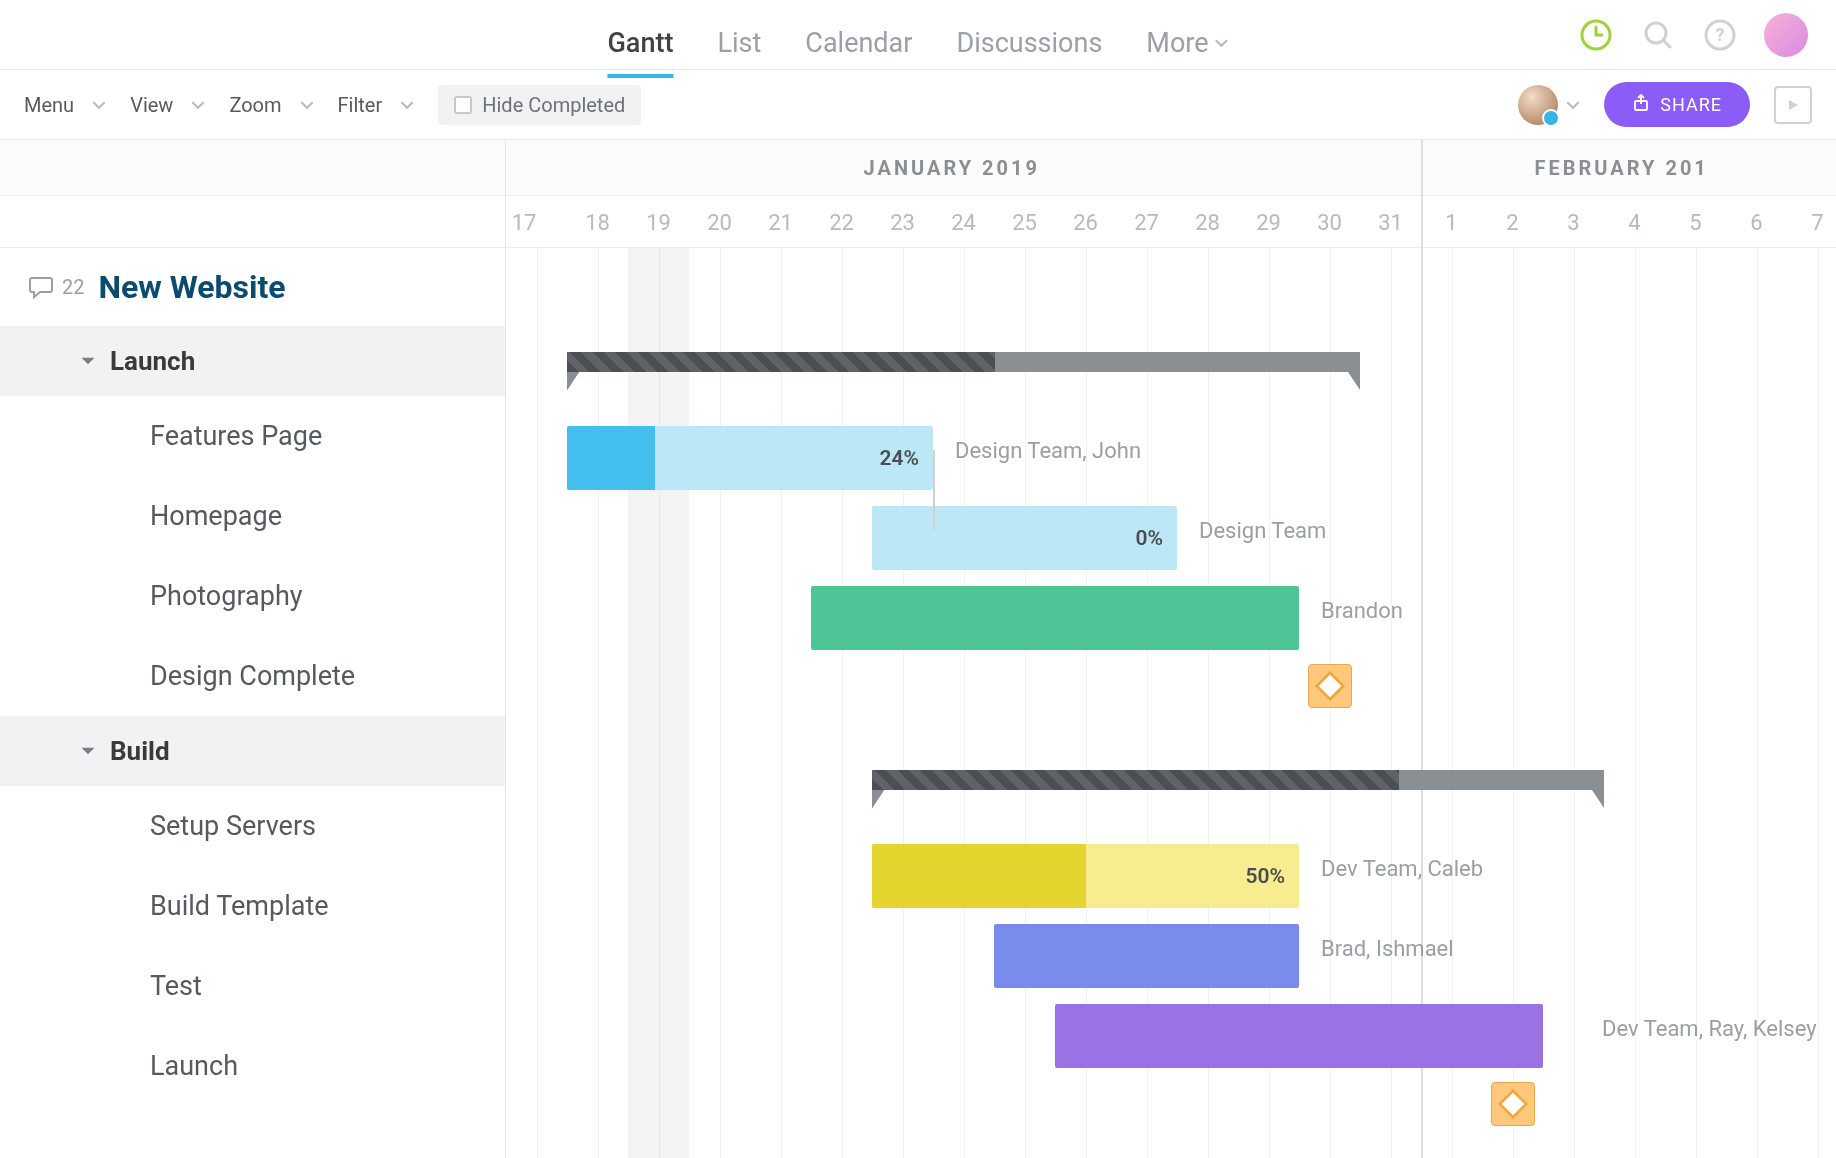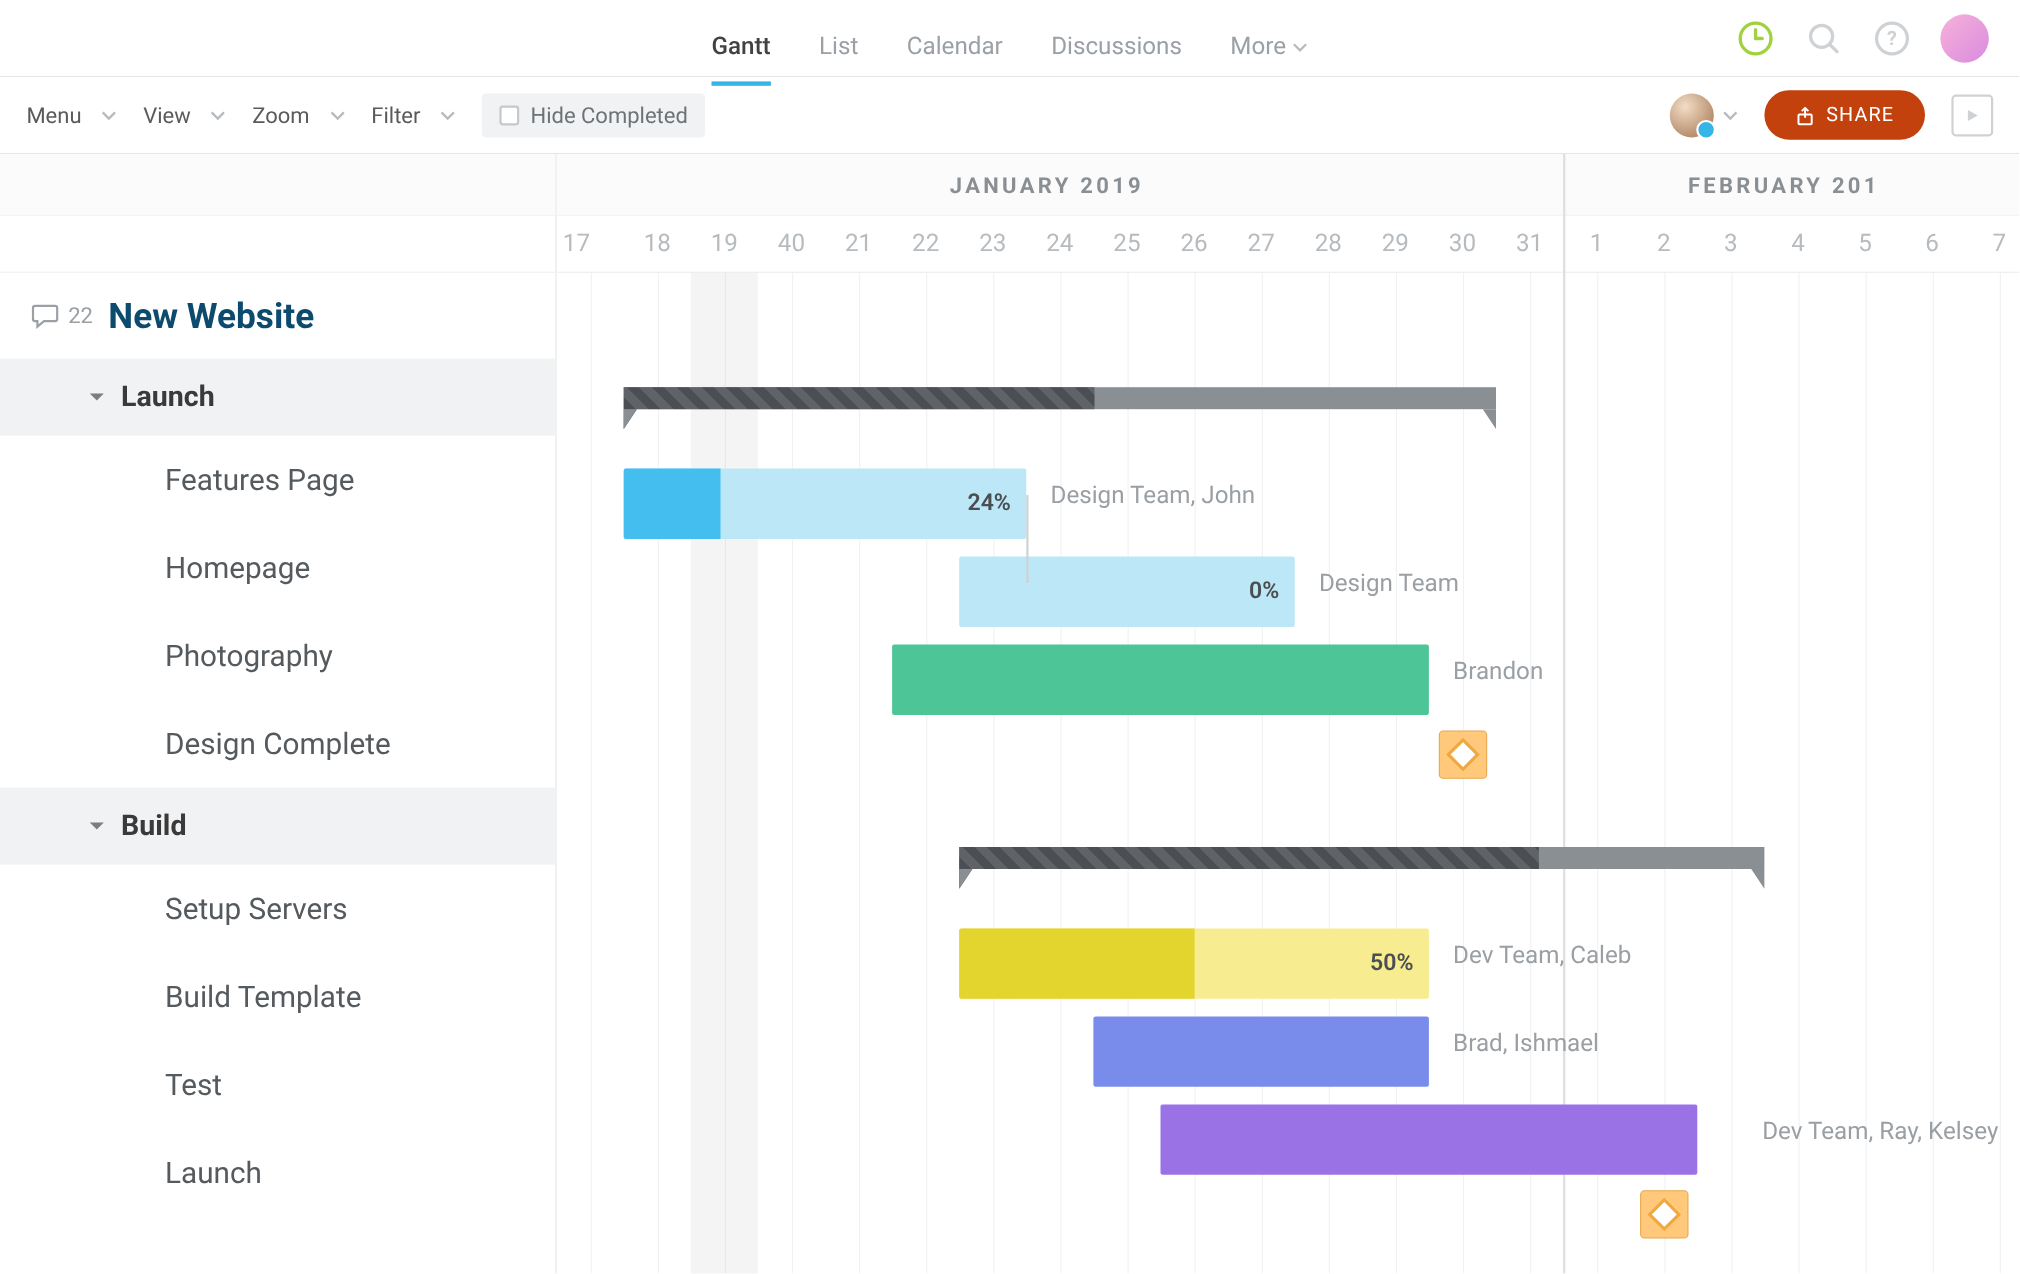--- a/index.html
+++ b/index.html
@@ -2,39 +2,39 @@
 <html><head>
 <meta charset="utf-8">
 <style>
 * { box-sizing: border-box; margin: 0; padding: 0; }
 html, body { width: 100%; height: 100%; font-family: -apple-system, BlinkMacSystemFont, "Segoe UI", Roboto, sans-serif; color: #333; background: #fff; }
 .app { width: 1836px; height: 1158px; position: relative; overflow: hidden; border-radius: 16px; background: #fff; }
 
 
 .topnav { height: 70px; border-bottom: 1px solid #e5e6e7; display: flex; align-items: center; position: relative; }
 .topnav .tabs { position: absolute; left: 50%; transform: translateX(-50%); display: flex; gap: 44px; height: 100%; align-items: center; }
-.topnav .tab { color: #9aa0a6; font-size: 22px; cursor: pointer; height: 100%; display: flex; align-items: center; position: relative; margin-top: 16px; }
+.topnav .tab { color: #9aa0a6; font-size: 27px; cursor: pointer; height: 100%; display: flex; align-items: center; position: relative; margin-top: 16px; }
 .topnav .tab.active { color: #424242; font-weight: 500; }
 .topnav .tab.active::after { content: ""; position: absolute; bottom: -1px; left: 0; right: 0; height: 4px; background: #35b4e8; }
 .topnav .tab .chev { margin-left: 6px; }
 .topnav .right { position: absolute; right: 28px; display: flex; align-items: center; gap: 26px; }
 .icon-circle { width: 36px; height: 36px; display: flex; align-items: center; justify-content: center; }
 .avatar-main { width: 44px; height: 44px; border-radius: 50%; background: linear-gradient(135deg,#f7b2d9 0%,#d98be0 100%); }
 
 
 .toolbar { height: 70px; border-bottom: 1px solid #e5e6e7; display: flex; align-items: center; padding: 0 24px; gap: 24px; }
 .toolbar .menu-item { color: #5a5a5a; font-size: 20px; display: flex; align-items: center; gap: 18px; cursor: pointer; }
 .toolbar .hide-completed { display: flex; align-items: center; gap: 10px; background: #f1f2f3; padding: 8px 16px; border-radius: 4px; cursor: pointer; }
 .toolbar .hide-completed .cb { width: 18px; height: 18px; border: 2px solid #c5c8cc; border-radius: 3px; background: #fff; }
 .toolbar .hide-completed span { color: #6d7278; font-size: 20px; }
 .toolbar .spacer { flex: 1; }
 .toolbar .user-chip { display: flex; align-items: center; gap: 8px; cursor: pointer; }
 .toolbar .user-chip .av { width: 40px; height: 40px; border-radius: 50%; background: radial-gradient(circle at 35% 30%, #f3dcc6 0%, #b8906f 70%); position: relative; }
 .toolbar .user-chip .av::after { content:""; position:absolute; right:-2px; bottom:-2px; width:14px; height:14px; background:#35b4e8; border:2px solid #fff; border-radius:50%; }
-.share-btn { background: #c2410c; color: #fff; border-radius: 24px; padding: 12px 28px; display: flex; align-items: flex-end; gap: 10px; font-size: 18px; letter-spacing: 1px; cursor: pointer; }
+.share-btn { background: #8b5cf6; color: #fff; border-radius: 24px; padding: 12px 28px; display: flex; align-items: flex-start; gap: 10px; font-size: 18px; letter-spacing: 1px; cursor: pointer; }
 .play-btn { width: 38px; height: 38px; border: 2px solid #cfd2d5; border-radius: 4px; display:flex; align-items:center; justify-content:center; cursor:pointer; position:relative; }
 .play-btn::before { content:""; position:absolute; left:-6px; bottom:-6px; width:38px; height:38px; border:2px solid #e2e4e6; border-radius:4px; z-index:-1; }
 
 
 .main { display: flex; height: calc(100% - 140px); position: relative; }
 .sidebar { width: 506px; border-right: 1px solid #e5e6e7; background: #fff; }
 .monthbar { height: 56px; border-bottom: 1px solid #eceded; display:flex; }
 .monthbar .mspacer { width: 506px; border-right: 1px solid #e5e6e7; background:#fbfbfb; }
 .monthbar .mruns { flex:1; position:relative; background:#fbfbfb; }
 .monthbar .mlabel { position:absolute; top:50%; transform:translateY(-50%); color:#8a8f94; font-size:20px; font-weight:700; letter-spacing:3px; }
@@ -174,21 +174,21 @@
           <div class="mlabel" style="left: 1028.5px;">FEBRUARY 201</div>
         </div>
     </div>
 
     <div class="datebar" style="position:absolute;left:0;right:0;top:56px;">
       <div class="dspacer"></div>
       <div class="druns" id="dateruns">
           <div class="dnum" style="left: 18px;">17</div>
           <div class="dnum" style="left: 91.5px;">18</div>
           <div class="dnum" style="left: 152.5px;">19</div>
-          <div class="dnum" style="left: 213.5px;">40</div>
+          <div class="dnum" style="left: 213.5px;">20</div>
           <div class="dnum" style="left: 274.5px;">21</div>
           <div class="dnum" style="left: 335.5px;">22</div>
           <div class="dnum" style="left: 396.5px;">23</div>
           <div class="dnum" style="left: 457.5px;">24</div>
           <div class="dnum" style="left: 518.5px;">25</div>
           <div class="dnum" style="left: 579.5px;">26</div>
           <div class="dnum" style="left: 640.5px;">27</div>
           <div class="dnum" style="left: 701.5px;">28</div>
           <div class="dnum" style="left: 762.5px;">29</div>
           <div class="dnum" style="left: 823.5px;">30</div>

